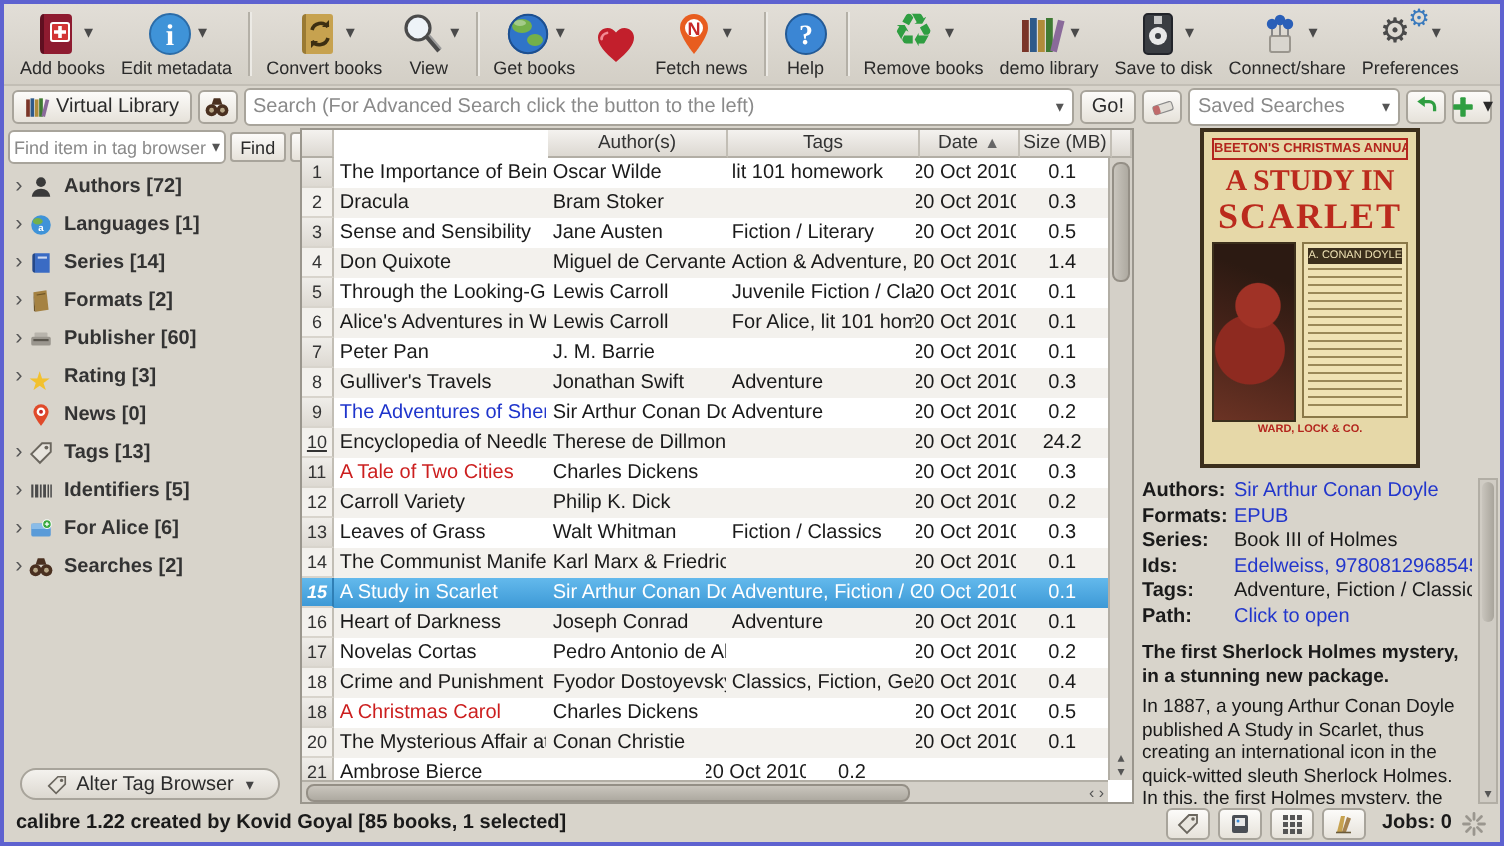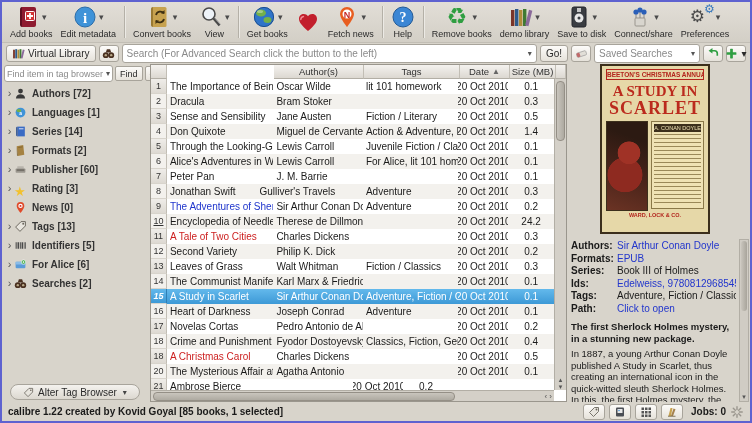--- a/index.html
+++ b/index.html
@@ -667,25 +667,25 @@
             <span>20 Oct 2010</span>
           </div>
           <div class="td c-size" style="width: 46px;">
             <span>0.1</span>
           </div>
         </div>
         <div class="trow alt">
           <div class="td num" style="width: 16px;">
             <span>8</span>
           </div>
+          <div class="td c-title" style="width: 107px;">
+            <span>Gulliver's Travels</span>
+          </div>
           <div class="td c-author" style="width: 90px;">
             <span>Jonathan Swift</span>
-          </div>
-          <div class="td c-title" style="width: 107px;">
-            <span>Gulliver's Travels</span>
           </div>
           <div class="td c-tags" style="width: 96px;">
             <span>Adventure</span>
           </div>
           <div class="td c-date" style="width: 50px;">
             <span>20 Oct 2010</span>
           </div>
           <div class="td c-size" style="width: 46px;">
             <span>0.3</span>
           </div>
@@ -748,21 +748,21 @@
           </div>
           <div class="td c-size" style="width: 46px;">
             <span>0.3</span>
           </div>
         </div>
         <div class="trow alt">
           <div class="td num" style="width: 16px;">
             <span>12</span>
           </div>
           <div class="td c-title" style="width: 107px;">
-            <span>Second Variety</span>
+            <span>Carroll Variety</span>
           </div>
           <div class="td c-author" style="width: 90px;">
             <span>Philip K. Dick</span>
           </div>
           <div class="td c-tags" style="width: 96px;">
             <span></span>
           </div>
           <div class="td c-date" style="width: 50px;">
             <span>20 Oct 2010</span>
           </div>
@@ -911,21 +911,21 @@
           </div>
         </div>
         <div class="trow alt">
           <div class="td num" style="width: 16px;">
             <span>20</span>
           </div>
           <div class="td c-title" style="width: 107px;">
             <span>The Mysterious Affair at Styles</span>
           </div>
           <div class="td c-author" style="width: 90px;">
-            <span>Agatha Antonio</span>
+            <span>Conan Christie</span>
           </div>
           <div class="td c-tags" style="width: 96px;">
             <span></span>
           </div>
           <div class="td c-date" style="width: 50px;">
             <span>20 Oct 2010</span>
           </div>
           <div class="td c-size" style="width: 46px;">
             <span>0.1</span>
           </div>

